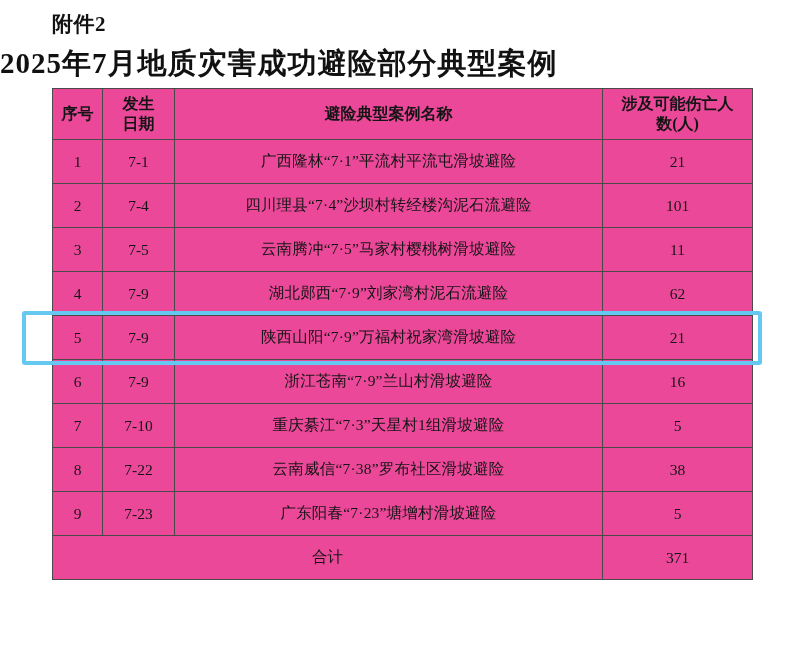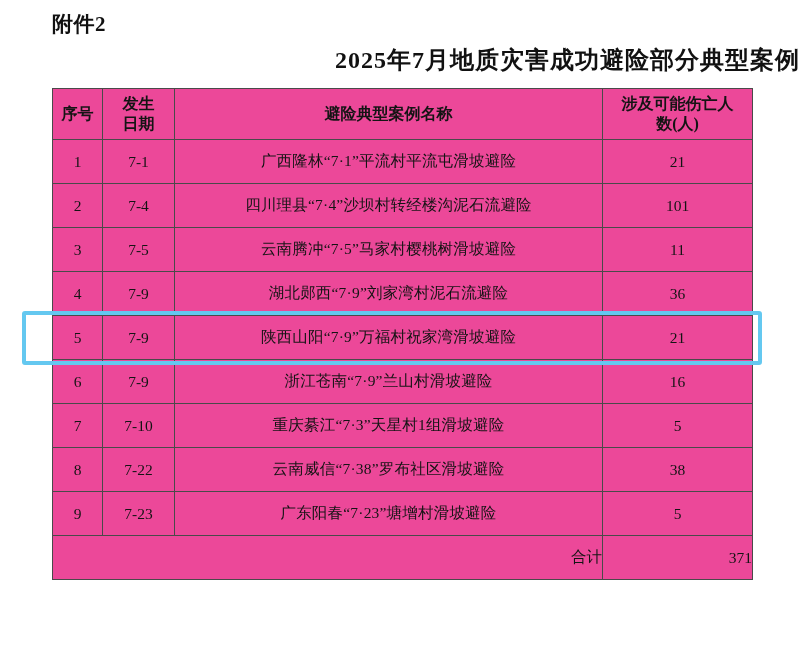--- a/index.html
+++ b/index.html
@@ -27,22 +27,22 @@
     font-size: 21px;
     font-weight: bold;
     letter-spacing: 0.5px;
     color: #111;
   }
   .doc-title {
     position: absolute;
     left: 0;
     right: 0;
     top: 44px;
-    text-align: right;
-    font-size: 24px;
+    text-align: left;
+    font-size: 29px;
     font-weight: bold;
     letter-spacing: 1px;
     color: #111;
   }
   .table-wrap {
     position: absolute;
     left: 52px;
     top: 88px;
     width: 700px;
   }
@@ -79,21 +79,20 @@
   td.name-cell {
     font-size: 16px;
     letter-spacing: 0.2px;
     margin-left: 16px;
   }
   td.no-cell, td.date-cell, td.count-cell {
     font-size: 16px;
   }
   tr.total-row td {
     height: 46px;
-    text-align: right;
   }
   td.total-label {
     font-weight: bold;
     font-size: 17px;
   }
   td.total-value {
     font-size: 16px;
   }
   
   .highlight-box {
@@ -159,21 +158,21 @@
         <tr>
           <td class="no-cell">3</td>
           <td class="date-cell">7-5</td>
           <td class="name-cell">云南腾冲“7·5”马家村樱桃树滑坡避险</td>
           <td class="count-cell">11</td>
         </tr>
         <tr>
           <td class="no-cell">4</td>
           <td class="date-cell">7-9</td>
           <td class="name-cell">湖北郧西“7·9”刘家湾村泥石流避险</td>
-          <td class="count-cell">36</td>
+          <td class="count-cell">62</td>
         </tr>
         <tr>
           <td class="no-cell">5</td>
           <td class="date-cell">7-9</td>
           <td class="name-cell">陕西山阳“7·9”万福村祝家湾滑坡避险</td>
           <td class="count-cell">21</td>
         </tr>
         <tr>
           <td class="no-cell">6</td>
           <td class="date-cell">7-9</td>

